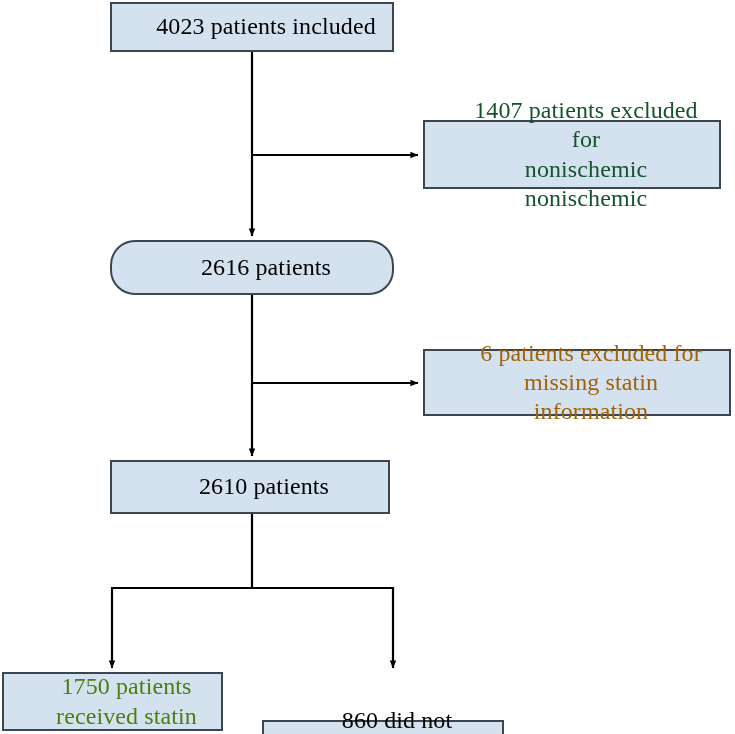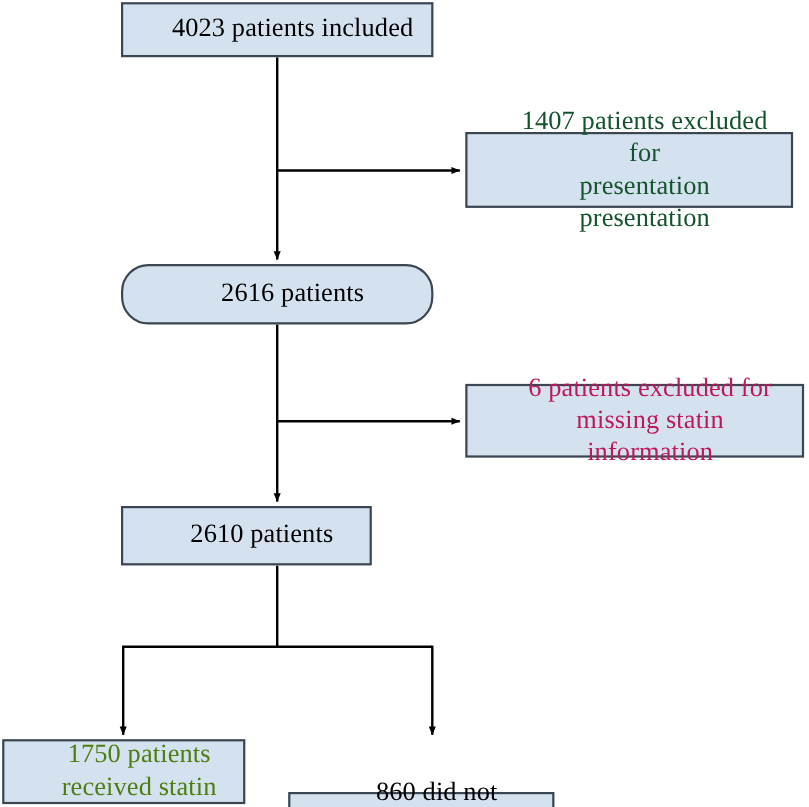--- a/index.html
+++ b/index.html
@@ -45,21 +45,21 @@
   }
   .node span {
     display: block;
     padding: 0 6px;
   }
   
   #node-included   { left: 110px; top: 2px;   width: 284px; height: 50px;  }
   #node-excl-1     { left: 423px; top: 120px; width: 298px; height: 69px;  }
   #node-2616       { left: 110px; top: 240px; width: 284px; height: 55px;  }
   #node-excl-2     { left: 423px; top: 349px; width: 308px; height: 67px;  }
-  #node-2610       { left: 110px; top: 460px; width: 228px; height: 54px;  }
+  #node-2610       { left: 110px; top: 460px; width: 280px; height: 54px;  }
   #node-statin     { left: 2px;   top: 672px; width: 221px; height: 59px;  }
   #node-no-statin  { left: 262px; top: 672px; width: 242px; height: 59px; margin-top: 48px;  }
 </style>
 </head>
 <body>
 
 <div id="flowchart" style="background: rgb(255, 255, 255);">
 
   <svg id="connector-layer" viewBox="0 0 735 734" width="735" height="734" xmlns="http://www.w3.org/2000/svg">
     <defs>
@@ -92,29 +92,29 @@
     </g>
   </svg>
 
   <div class="node" id="node-included" style="background: rgb(212, 226, 240); border-color: rgb(60, 70, 80); color: rgb(0, 0, 0);">
     <span>4023 patients included</span>
   </div>
 
   <div class="node" id="node-excl-1" style="background: rgb(212, 226, 240); border-color: rgb(60, 70, 80); color: #14532d;">
     <span>
         <span>1407 patients excluded for</span>
-        <span>presentation presentation</span>
+        <span>nonischemic nonischemic</span>
       </span>
   </div>
 
   <div class="node" id="node-2616" style="background: rgb(212, 226, 240); border-color: rgb(60, 70, 80); color: rgb(0, 0, 0); border-radius: 25px;">
     <span>2616 patients</span>
   </div>
 
-  <div class="node" id="node-excl-2" style="background: rgb(212, 226, 240); border-color: rgb(60, 70, 80); color: #be185d;">
+  <div class="node" id="node-excl-2" style="background: rgb(212, 226, 240); border-color: rgb(60, 70, 80); color: #a16207;">
     <span>
         <span>6 patients excluded for</span>
         <span>missing statin information</span>
       </span>
   </div>
 
   <div class="node" id="node-2610" style="background: rgb(212, 226, 240); border-color: rgb(60, 70, 80); color: rgb(0, 0, 0);">
     <span>2610 patients</span>
   </div>
 

